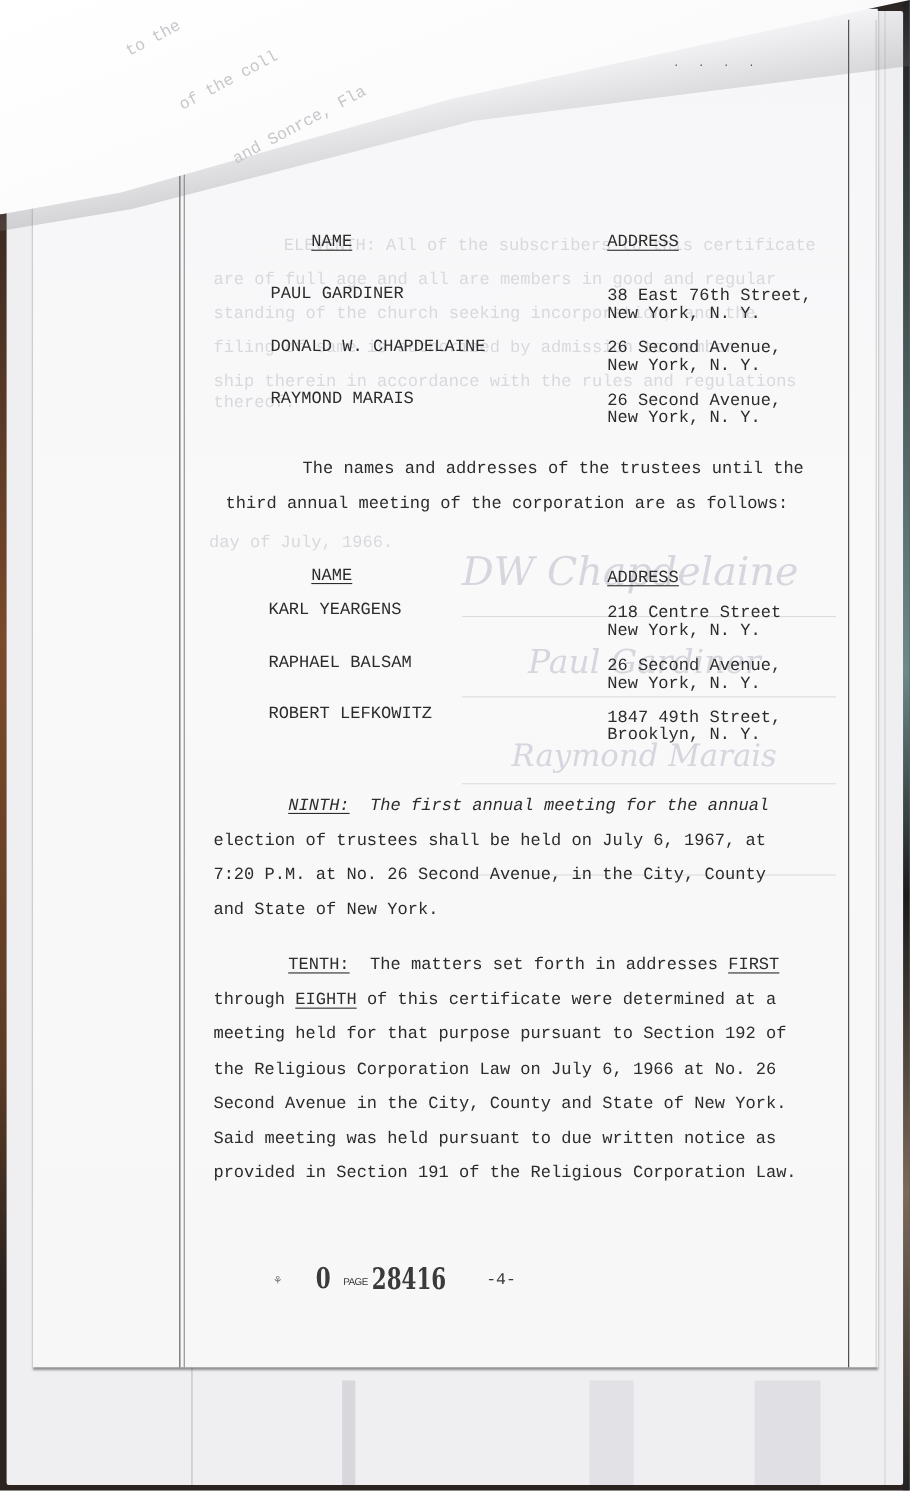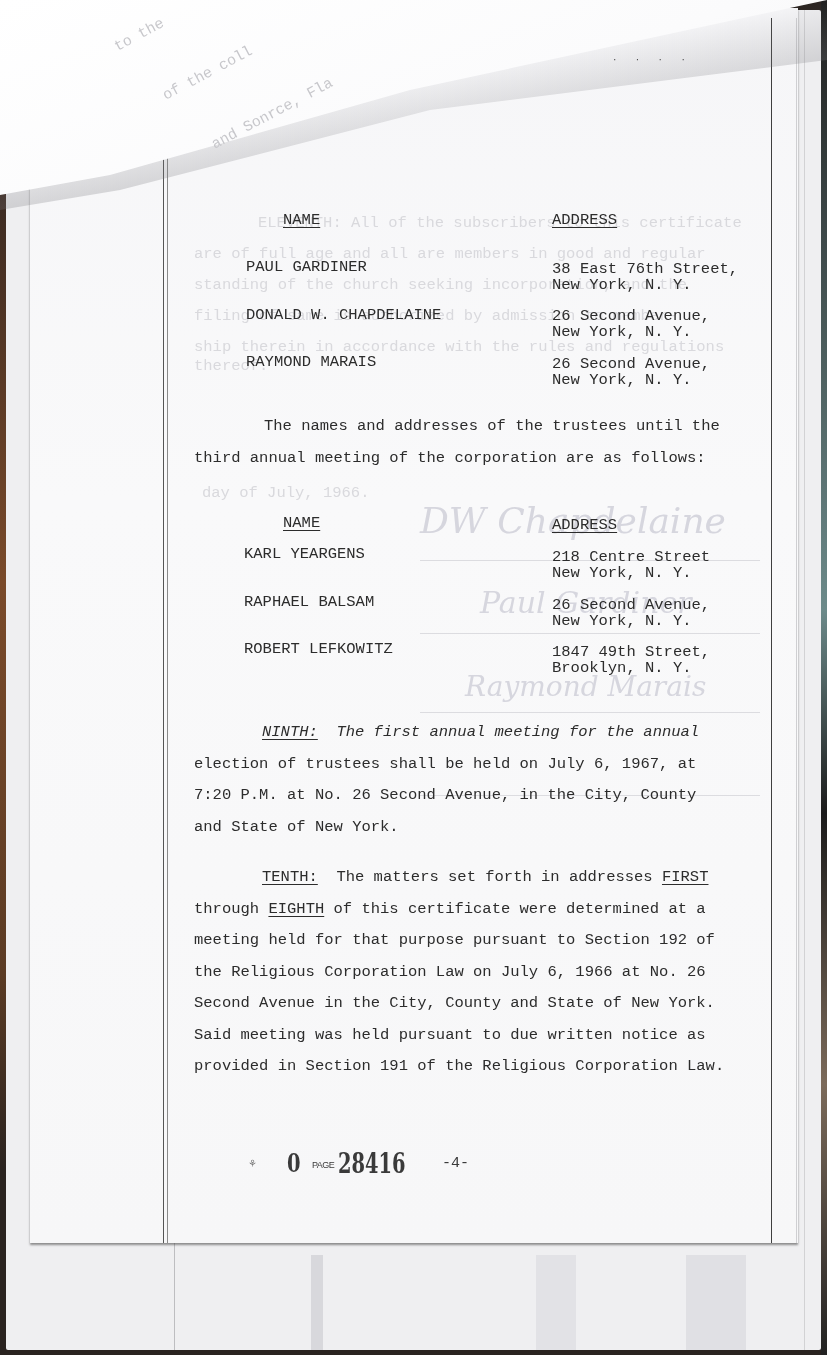--- a/index.html
+++ b/index.html
@@ -106,21 +106,21 @@
   <div style="padding-left:40px">and Sonrce, Fla</div>
 </div>
 <div class="specks">· · · ·</div>
 
 <div class="ghost" style="left:258px;top:214px;font-family:Liberation Mono, monospace;">ELEVENTH: All of the subscribers to this certificate</div>
 <div class="ghost" style="left:194px;top:245px;">are of full age and all are members in good and regular</div>
 <div class="ghost" style="left:194px;top:276px;">standing of the church seeking incorporation, and the</div>
 <div class="ghost" style="left:194px;top:307px;">filing of same is authorized by admission to member-</div>
 <div class="ghost" style="left:194px;top:338px;">ship therein in accordance with the rules and regulations</div>
 <div class="ghost" style="left:194px;top:357px;">thereof.</div>
-<div class="ghost" style="left:202px;top:484px;">day of July, 1966.</div>
+<div class="ghost" style="left:190px;top:484px;">day of July, 1966.</div>
 <div class="ghost-sig" style="left:420px;top:500px;">DW Chapdelaine</div>
 <div class="ghost-sig" style="left:480px;top:585px;font-size:30px;">Paul Gardiner</div>
 <div class="ghost-sig" style="left:465px;top:670px;font-size:28px;">Raymond Marais</div>
 <div class="ghost-line" style="left:420px;top:560px;width:340px;"></div>
 <div class="ghost-line" style="left:420px;top:633px;width:340px;"></div>
 <div class="ghost-line" style="left:420px;top:712px;width:340px;"></div>
 <div class="ghost-line" style="left:420px;top:795px;width:340px;"></div>
 
 <div>
   <span class="t u" style="left:283px;top:212px;">NAME</span>
@@ -136,21 +136,21 @@
     <span class="t" style="left:552px;top:308px;">26 Second Avenue,</span>
     <span class="t" style="left:552px;top:324px;">New York, N. Y.</span>
   </div>
   <div>
     <span class="t" style="left:246px;top:354px;">RAYMOND MARAIS</span>
     <span class="t" style="left:552px;top:356px;">26 Second Avenue,</span>
     <span class="t" style="left:552px;top:372px;">New York, N. Y.</span>
   </div>
 </div>
 
-<div class="para" style="top:411px;">
+<div class="para" style="top:411px;margin-left:11px;">
   <span class="line" style="padding-left:70px;">The names and addresses of the trustees until the</span>
   <span class="line">third annual meeting of the corporation are as follows:</span>
 </div>
 
 <div>
   <span class="t u" style="left:283px;top:515px;">NAME</span>
   <span class="t u" style="left:552px;top:517px;">ADDRESS</span>
 
   <div>
     <span class="t" style="left:244px;top:546px;">KARL YEARGENS</span>

